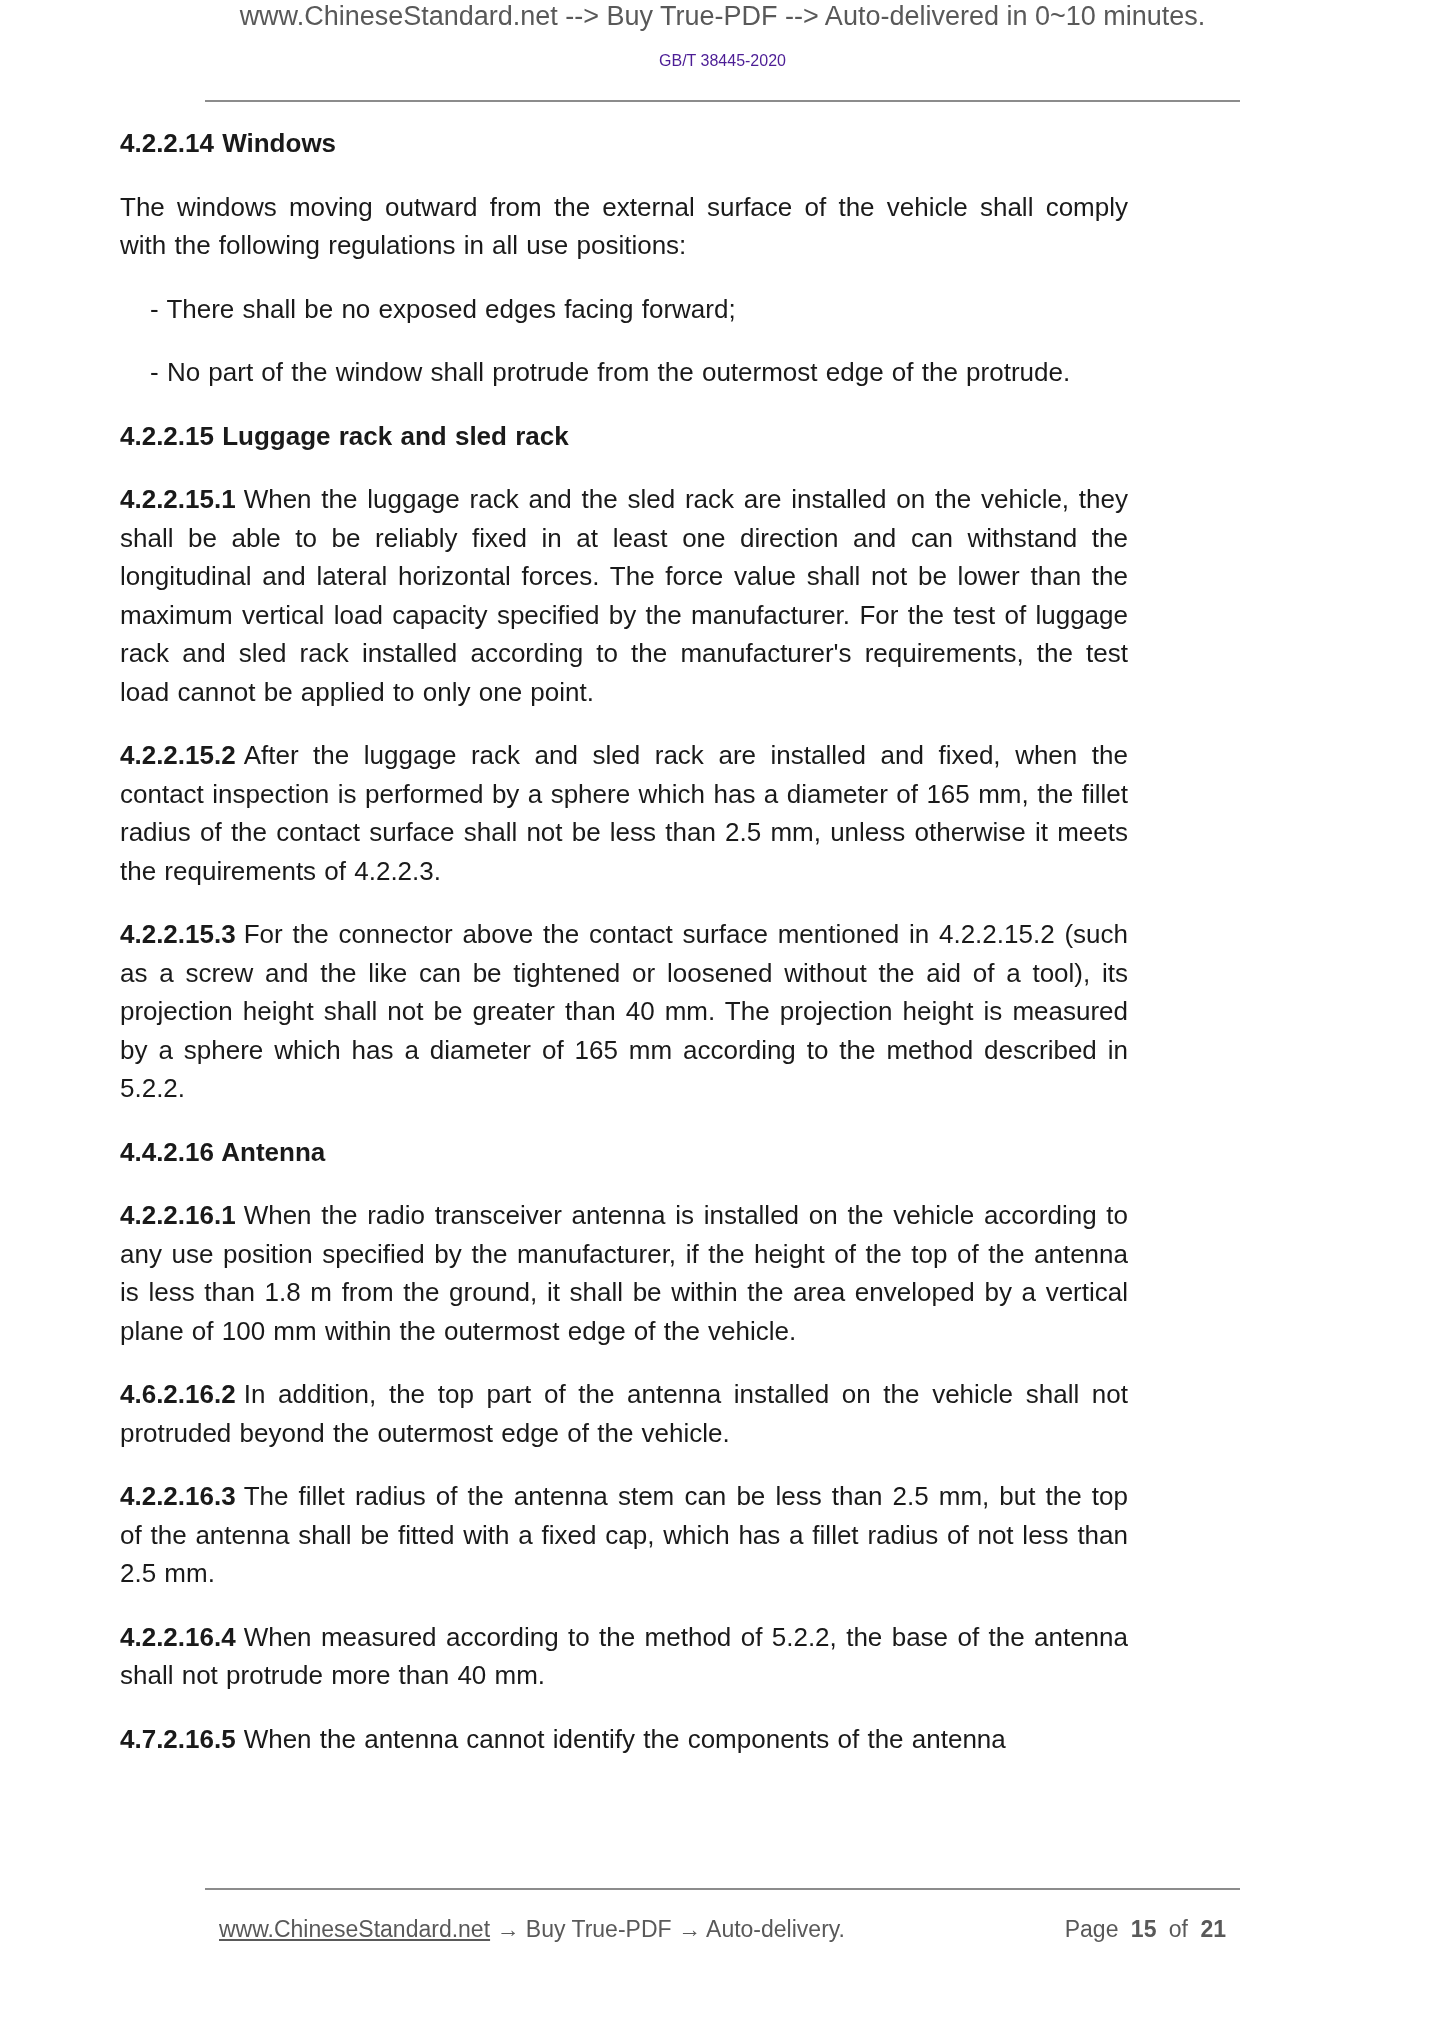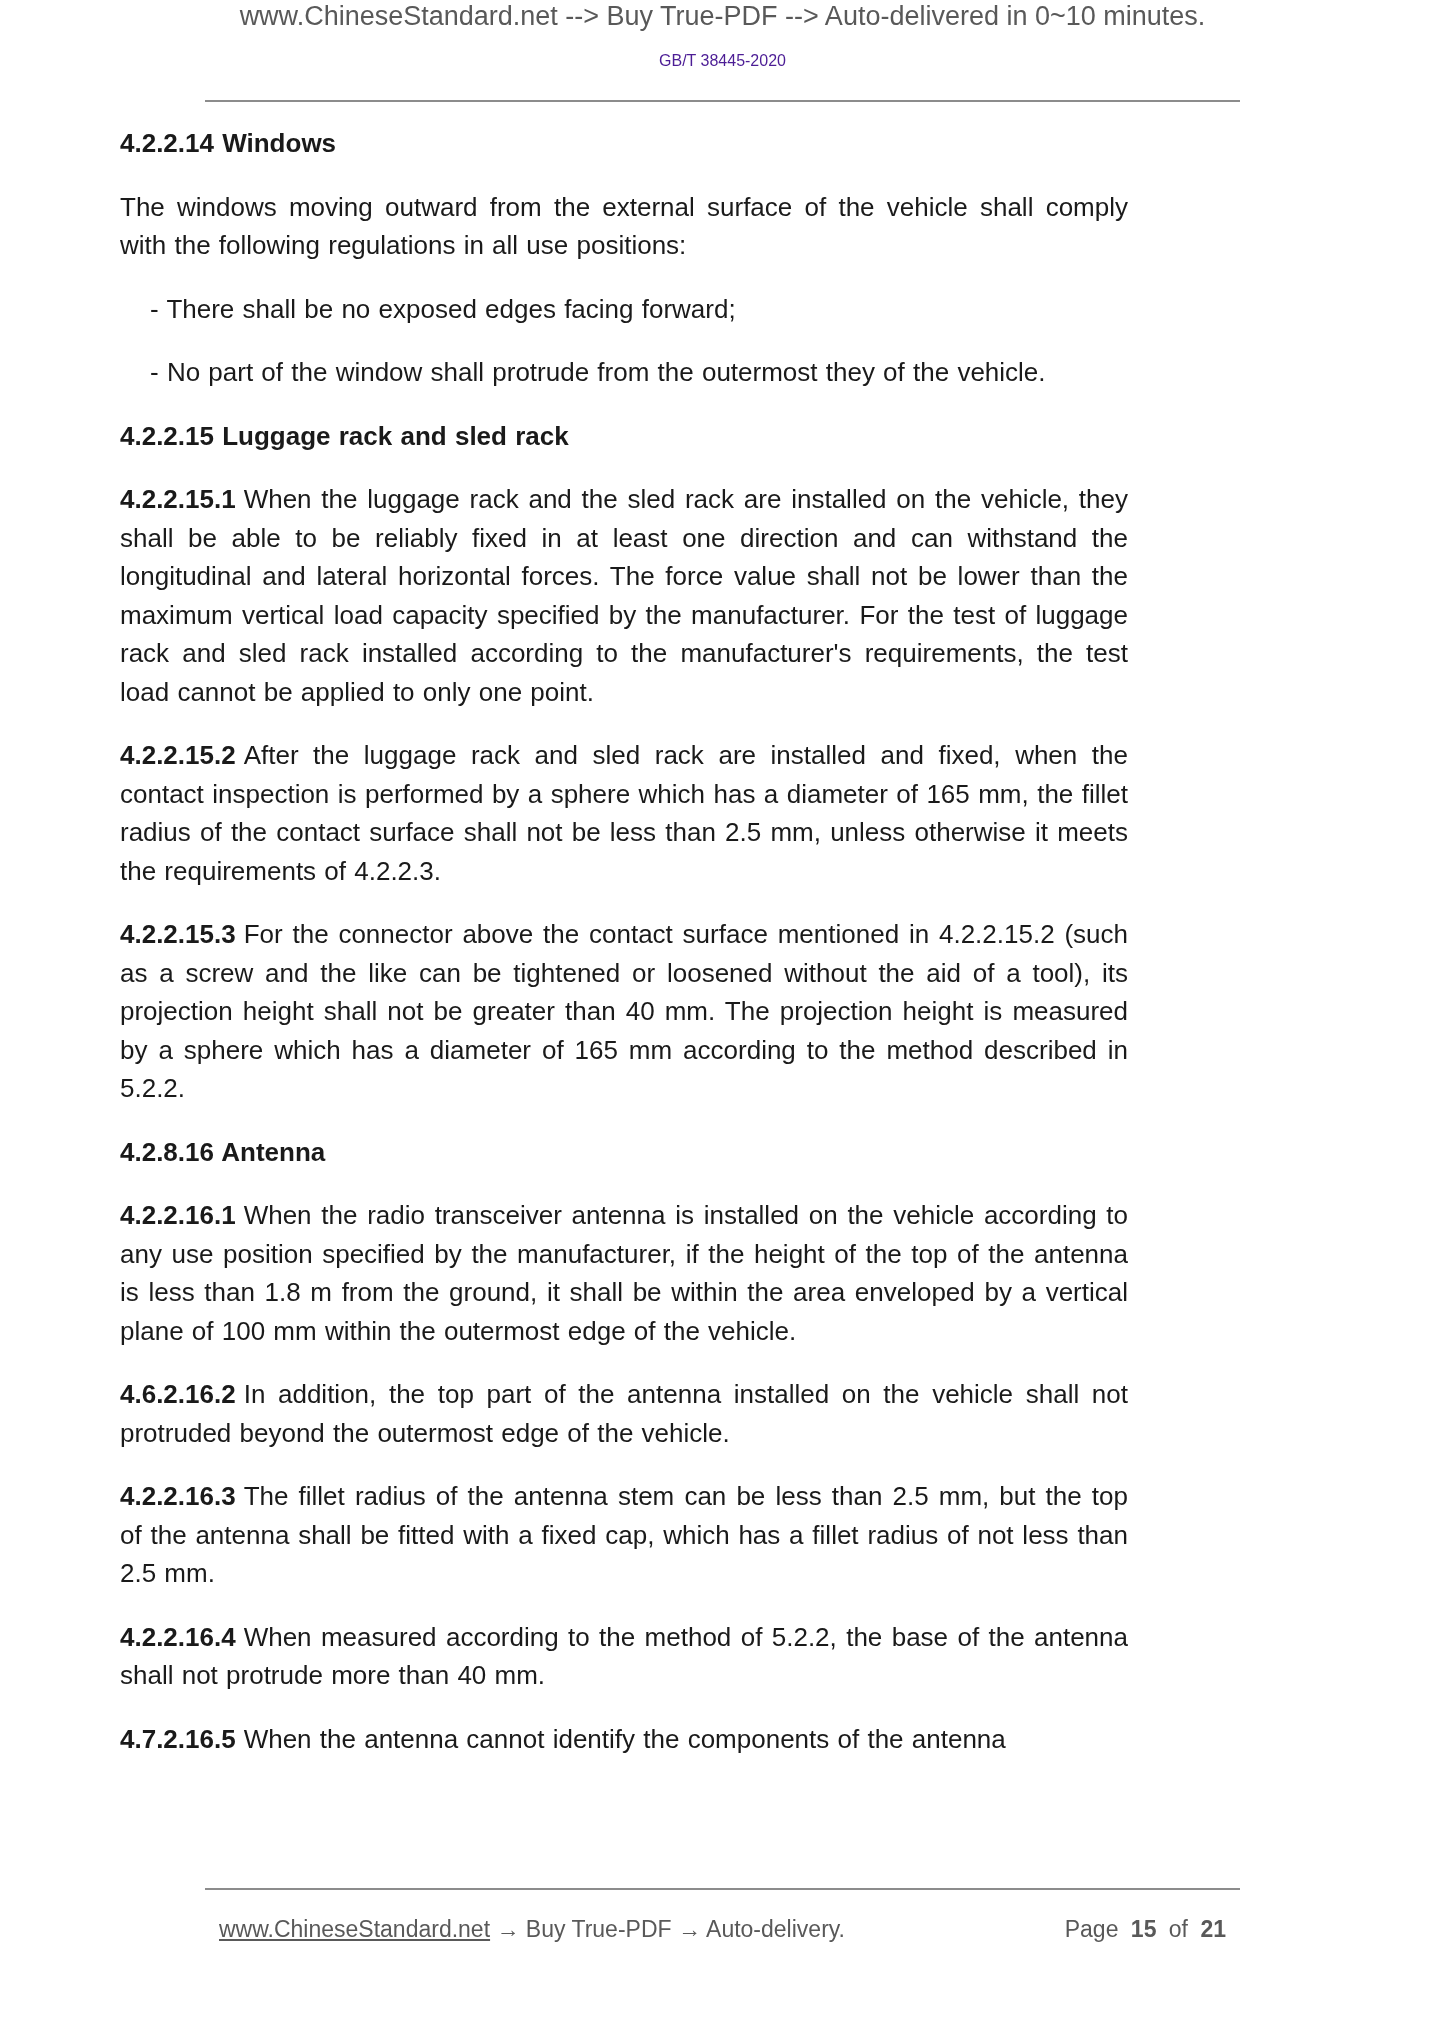--- a/index.html
+++ b/index.html
@@ -88,31 +88,31 @@
 
   <div class="rule"></div>
 
   <div class="doc">
     <h3>4.2.2.14 Windows</h3>
 
     <p><span>The windows moving outward from the external surface of the vehicle shall comply with the following regulations in all use positions:</span></p>
 
     <p class="bullet"><span>- There shall be no exposed edges facing forward;</span></p>
 
-    <p class="bullet"><span>- No part of the window shall protrude from the outermost they of the vehicle.</span></p>
+    <p class="bullet"><span>- No part of the window shall protrude from the outermost edge of the protrude.</span></p>
 
     <h3>4.2.2.15 Luggage rack and sled rack</h3>
 
     <p><b class="lead">4.2.2.15.1</b><span>When the luggage rack and the sled rack are installed on the vehicle, they shall be able to be reliably fixed in at least one direction and can withstand the longitudinal and lateral horizontal forces. The force value shall not be lower than the maximum vertical load capacity specified by the manufacturer. For the test of luggage rack and sled rack installed according to the manufacturer's requirements, the test load cannot be applied to only one point.</span></p>
 
     <p><b class="lead">4.2.2.15.2</b><span>After the luggage rack and sled rack are installed and fixed, when the contact inspection is performed by a sphere which has a diameter of 165 mm, the fillet radius of the contact surface shall not be less than 2.5 mm, unless otherwise it meets the requirements of 4.2.2.3.</span></p>
 
     <p><b class="lead">4.2.2.15.3</b><span>For the connector above the contact surface mentioned in 4.2.2.15.2 (such as a screw and the like can be tightened or loosened without the aid of a tool), its projection height shall not be greater than 40 mm. The projection height is measured by a sphere which has a diameter of 165 mm according to the method described in 5.2.2.</span></p>
 
-    <h3>4.2.8.16 Antenna</h3>
+    <h3>4.4.2.16 Antenna</h3>
 
     <p><b class="lead">4.2.2.16.1</b><span>When the radio transceiver antenna is installed on the vehicle according to any use position specified by the manufacturer, if the height of the top of the antenna is less than 1.8 m from the ground, it shall be within the area enveloped by a vertical plane of 100 mm within the outermost edge of the vehicle.</span></p>
 
     <p><b class="lead">4.6.2.16.2</b><span>In addition, the top part of the antenna installed on the vehicle shall not protruded beyond the outermost edge of the vehicle.</span></p>
 
     <p><b class="lead">4.2.2.16.3</b><span>The fillet radius of the antenna stem can be less than 2.5 mm, but the top of the antenna shall be fitted with a fixed cap, which has a fillet radius of not less than 2.5 mm.</span></p>
 
     <p><b class="lead">4.2.2.16.4</b><span>When measured according to the method of 5.2.2, the base of the antenna shall not protrude more than 40 mm.</span></p>
 
     <p><b class="lead">4.7.2.16.5</b><span>When the antenna cannot identify the components of the antenna</span></p>

